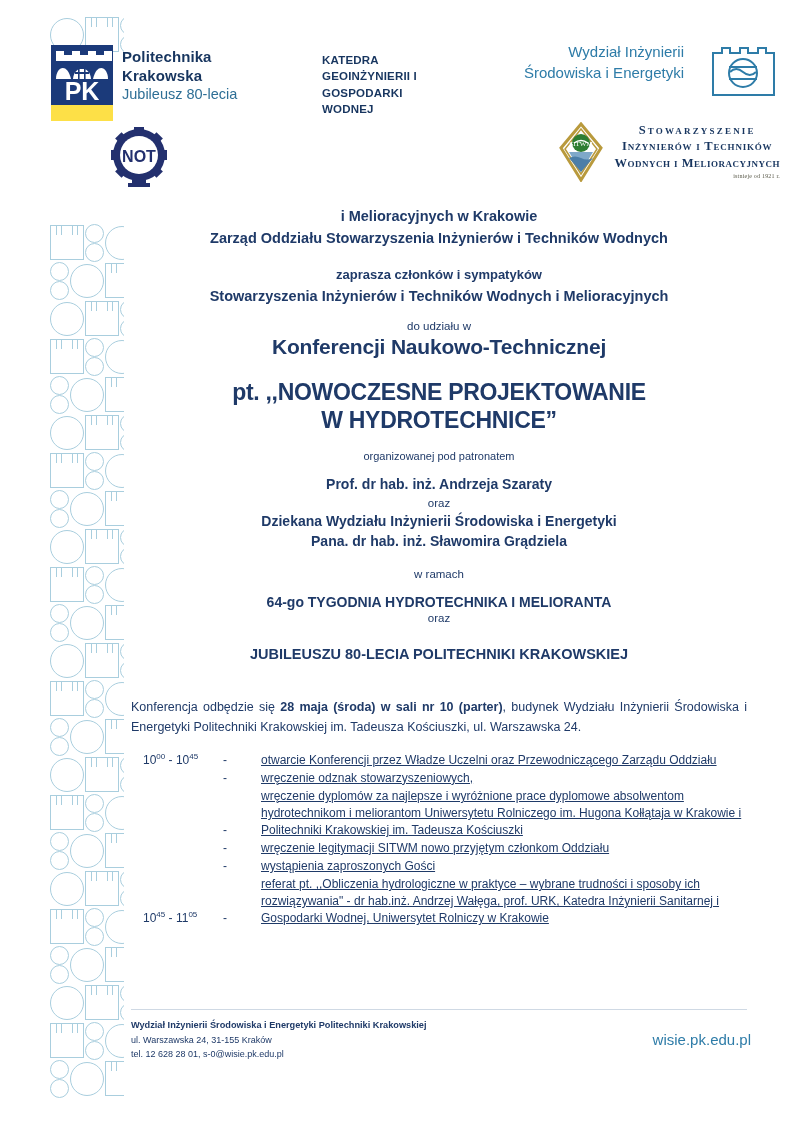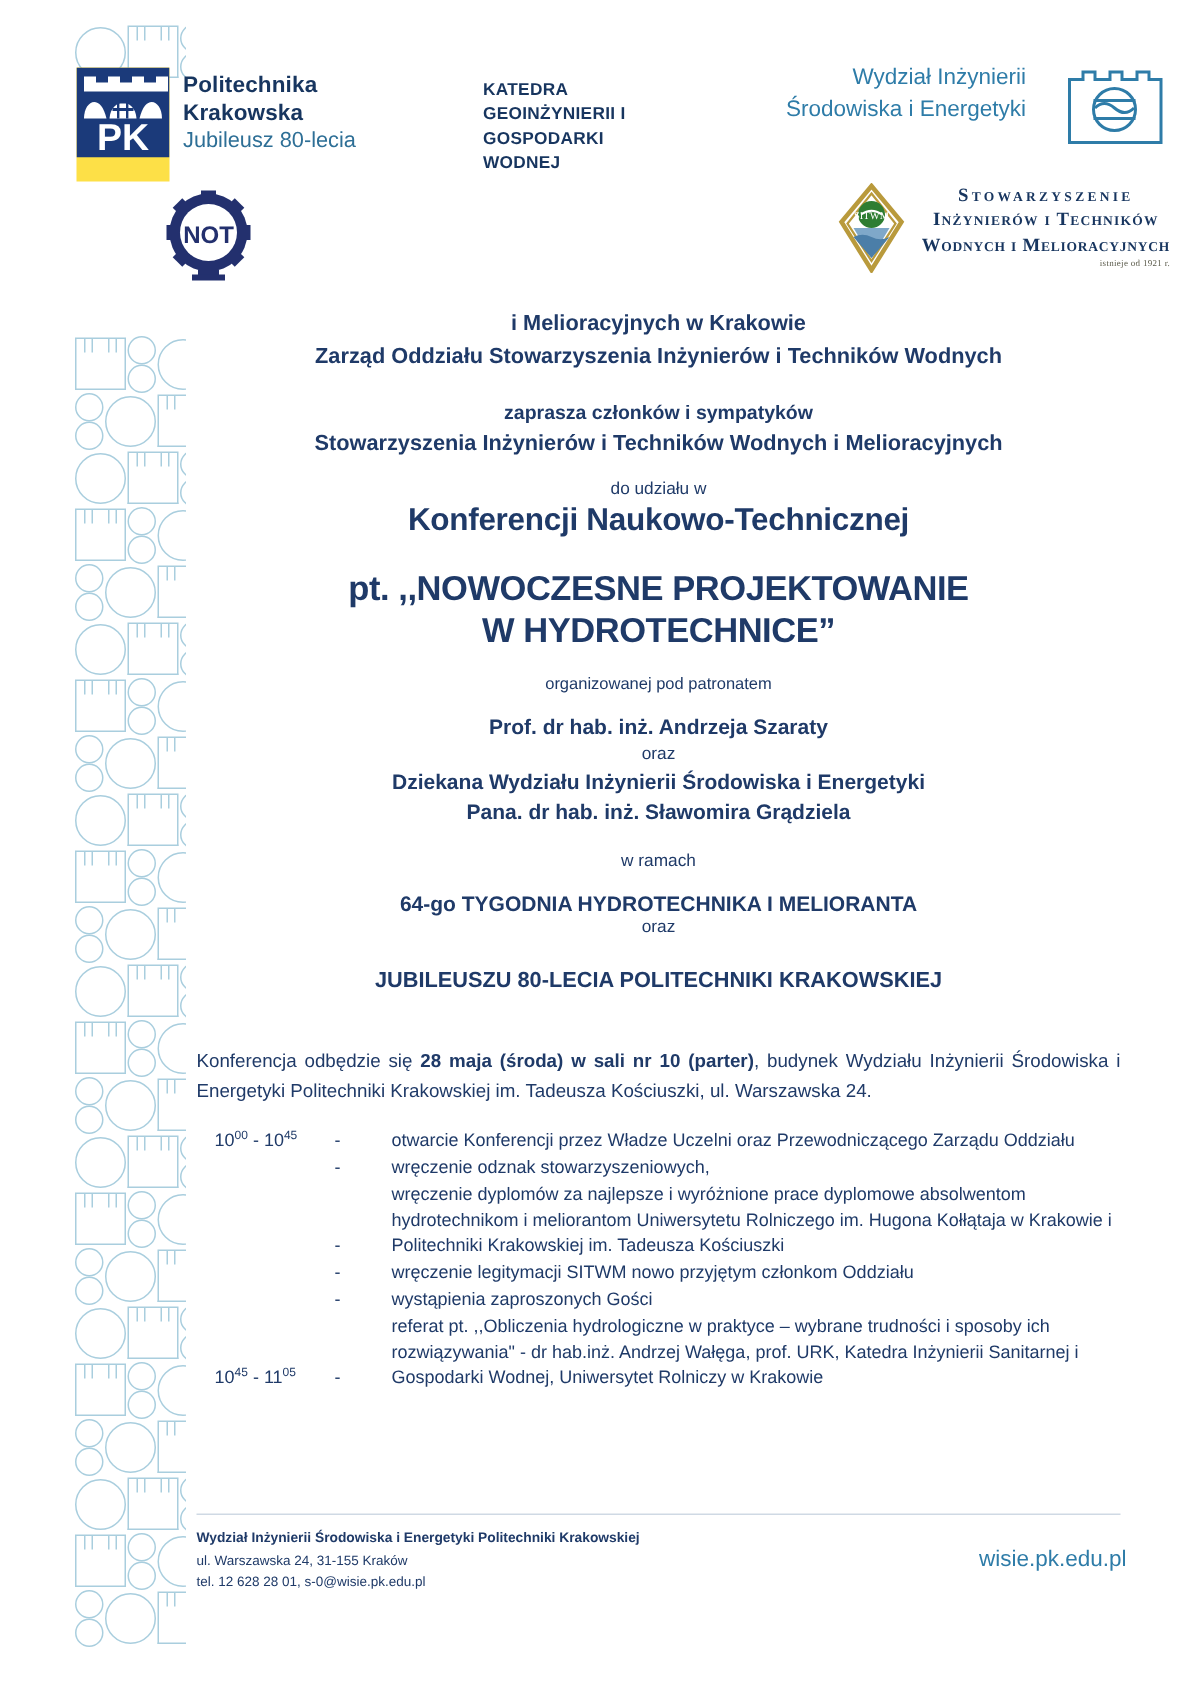--- a/index.html
+++ b/index.html
@@ -99,21 +99,21 @@
   .info{
     margin-top:36px;font-size:12.5px;line-height:1.55;text-align:justify;
     text-align-last:left;
   }
   .prog-title{font-size:20px;font-weight:bold;text-align:center;margin-top:26px;letter-spacing:-.2px;}
 
   .prog{margin-top:14px;font-size:12px;line-height:1.42;}
   .prow2{display:flex;align-items:flex-end;margin-bottom:1px;gap:12px;}
   .ptime{width:80px;flex:0 0 80px;text-align:left;padding-left:12px;box-sizing:border-box;white-space:nowrap;}
   .pdash{width:26px;flex:0 0 26px;}
-  .ptext{flex:1 1 auto;}
+  .ptext{flex:1 1 auto;text-decoration:underline;}
   sup{font-size:8px;vertical-align:super;}
 
   
   .foot-rule{position:absolute;left:131px;top:1009px;width:616px;height:1px;background:#cfd9e4;}
   .footer{position:absolute;left:131px;top:1018px;width:620px;display:flex;justify-content:space-between;align-items:center;}
   .foot-l{font-size:9px;line-height:1.62;color:#1f3a68;}
   .foot-l .fb{font-weight:bold;font-size:9.2px;}
   .foot-r{font-size:15px;color:#2e7ca8;padding-bottom:2px;}
 </style>
 </head>

